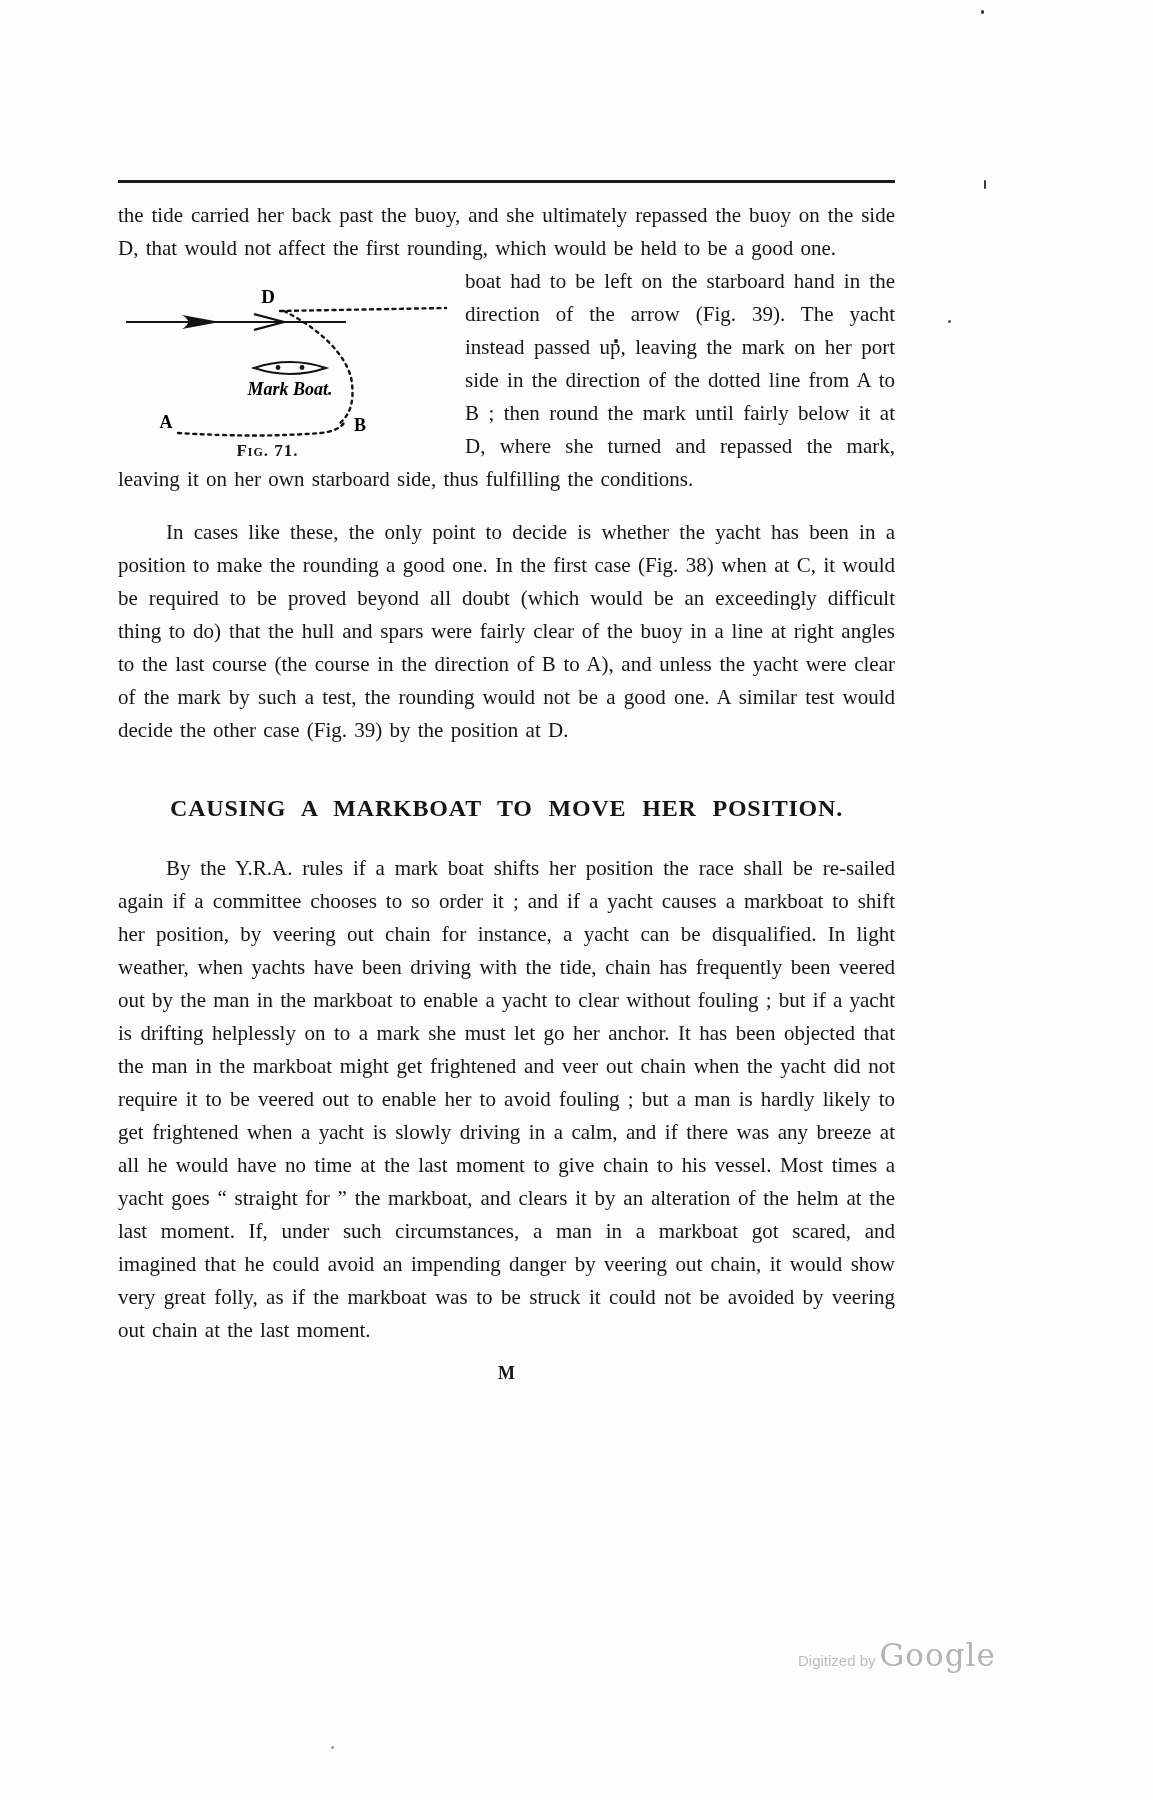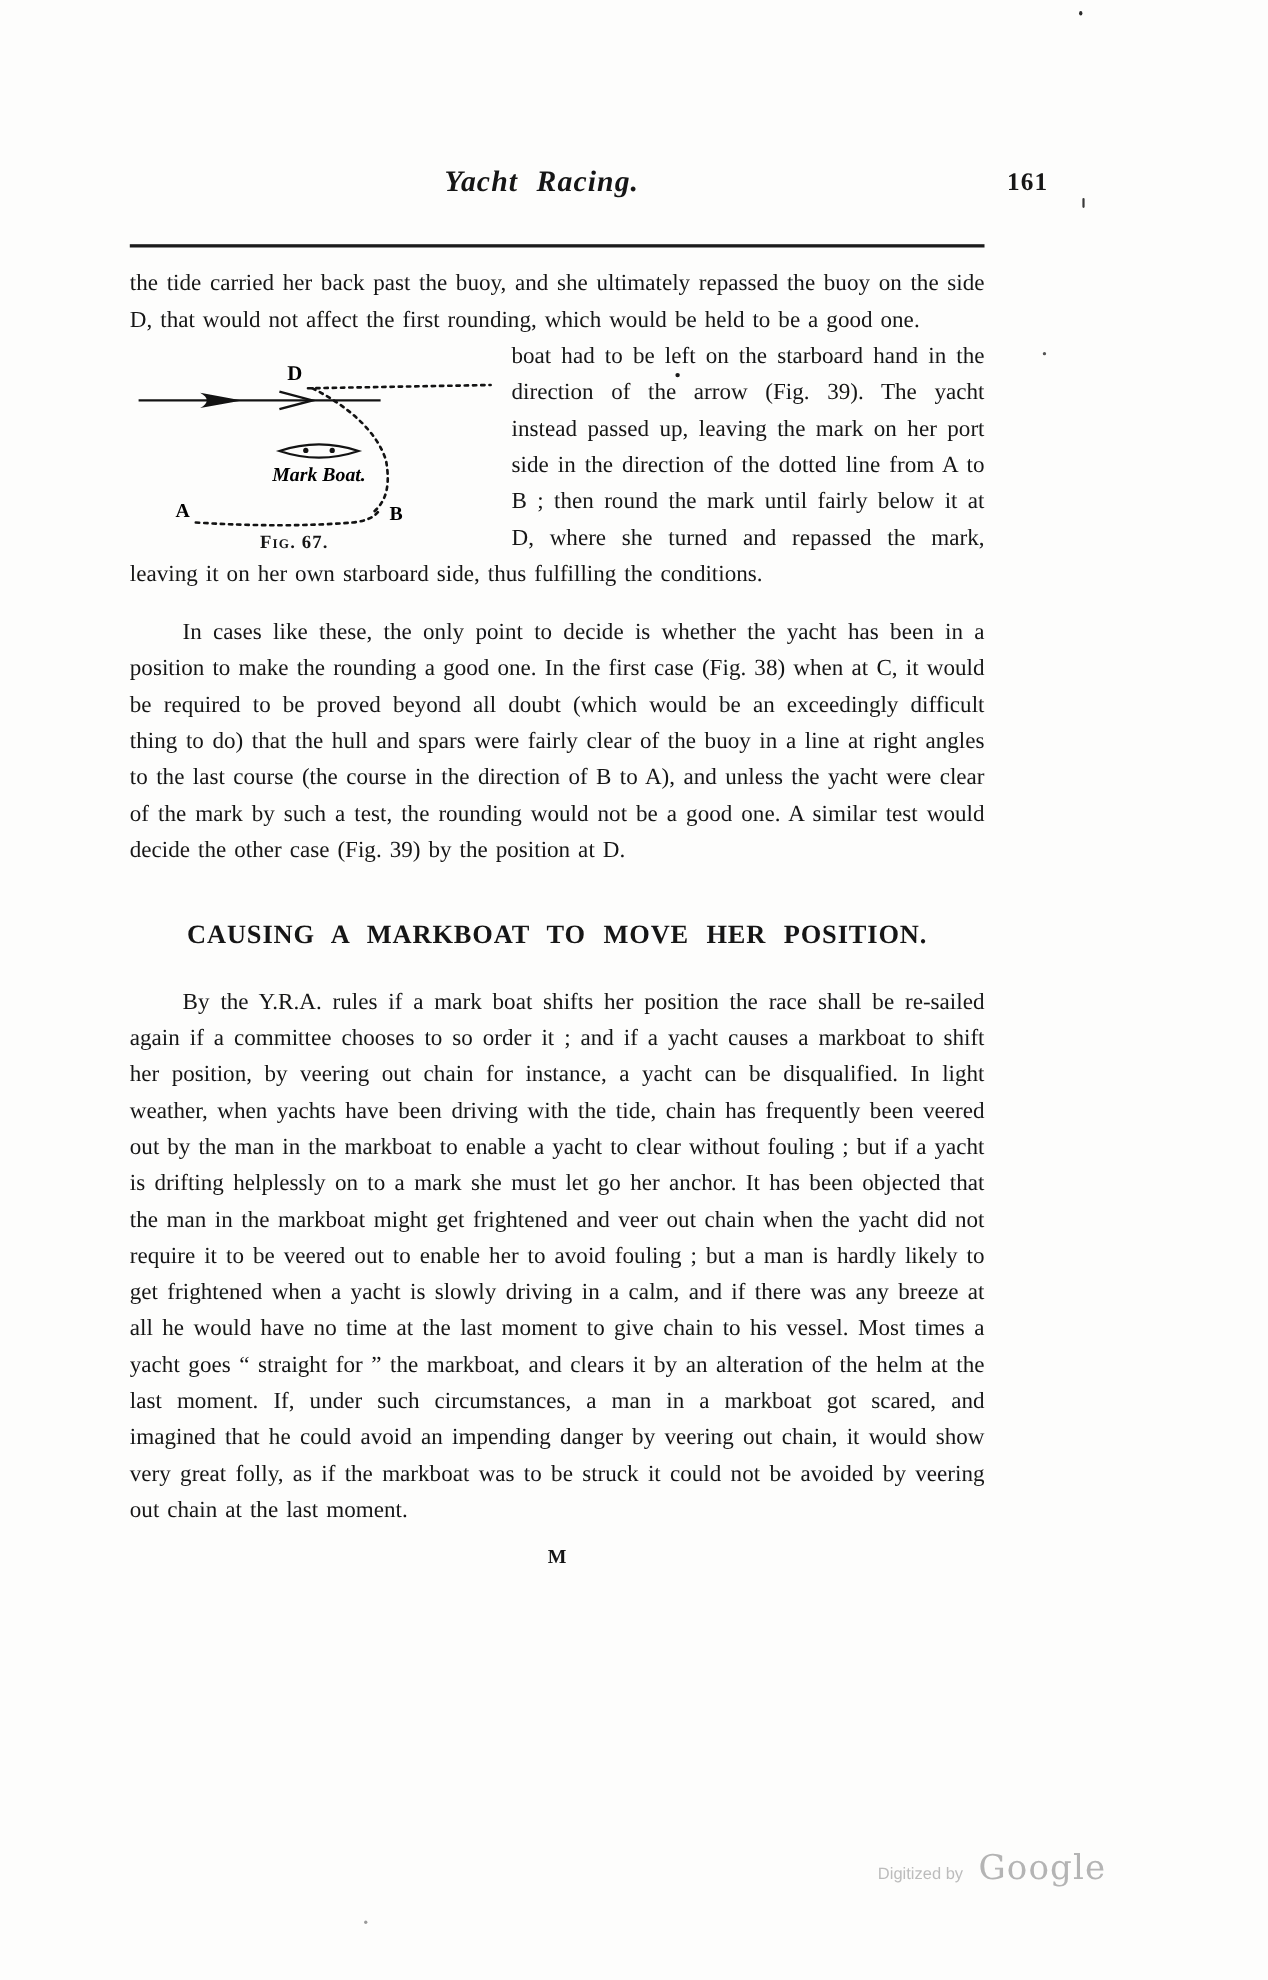--- a/index.html
+++ b/index.html
@@ -70,22 +70,22 @@
   }
   .para-4 { margin-top:30px; }
   
   .signature-mark {
     margin-top:16px;
     text-align:center;
     font-weight:bold; font-size:18px;
   }
   
   .watermark {
-    position:absolute; top:1680px; left:798px;
-    display:flex; align-items:baseline; gap:14px;
+    position:absolute; top:1637px; left:798px;
+    display:flex; align-items:baseline; gap:4px;
     user-select:none;
   }
   .wm-prefix {
     font-family:"Liberation Sans","DejaVu Sans",sans-serif;
     font-size:15px; color:#bcbcbc;
   }
   .wm-logo {
     font-family:"DejaVu Serif","Liberation Serif",serif;
     font-size:31px; color:#b4b4b4; letter-spacing:1px;text-align:center;
   }
@@ -97,24 +97,20 @@
   .speck-d { left:614px; top:339px; width:4px; height:4px; background:#1a1a1a; }
   .speck-e { left:331px; top:1746px; width:3px; height:3px; background:#9a9a9a; }
 </style>
 </head>
 <body>
 
 <div class="page">
 
   <div class="content">
 
-    <div class="page-header">
-      <span class="running-title">Yacht Racing.</span>
-      <span class="page-number">161</span>
-    </div>
 
     <hr class="header-rule">
 
     <p class="body-para first-para">the tide carried her back past the buoy, and she ultimately repassed the buoy on the side D, that would not affect the first rounding, which would be held to be a good one.</p>
 
 
     <div class="fig-wrap">
 
       <figure class="figure39" style="margin-left:0;">
         <svg width="335" height="166" viewBox="0 0 335 166">
@@ -132,21 +128,21 @@
           <path d="M136,95 Q172,83 208,95 Q172,107 136,95 Z" fill="none" stroke="#131313" stroke-width="2"></path>
           <circle cx="160" cy="94.5" r="2.4" fill="#131313"></circle>
           <circle cx="184" cy="94.5" r="2.4" fill="#131313"></circle>
           <text class="boat-name" x="172" y="122" font-size="18" text-anchor="middle">Mark Boat.</text>
 
           <text class="svg-label" x="48" y="155" font-size="18" text-anchor="middle">A</text>
           <text class="svg-label" x="242" y="158" font-size="18" text-anchor="middle">B</text>
 
           <path d="M60,160 Q140,165 203,160 Q220,158 226,150" fill="none" stroke="#131313" stroke-width="2.4" stroke-dasharray="3 4.5" stroke-linecap="round"></path>
         </svg>
-        <figcaption class="fig-caption">Fig. 67.</figcaption>
+        <figcaption class="fig-caption">Fig. 71.</figcaption>
       </figure>
 
       <p class="body-para">boat had to be left on the starboard hand in the direction of the arrow (Fig. 39). The yacht instead passed up, leaving the mark on her port side in the direction of the dotted line from A to B ; then round the mark until fairly below it at D, where she turned and repassed the mark, leaving it on her own starboard side, thus fulfilling the conditions.</p>
     </div>
 
     <p class="body-para indent para-3">In cases like these, the only point to decide is whether the yacht has been in a position to make the rounding a good one. In the first case (Fig. 38) when at C, it would be required to be proved beyond all doubt (which would be an exceedingly difficult thing to do) that the hull and spars were fairly clear of the buoy in a line at right angles to the last course (the course in the direction of B to A), and unless the yacht were clear of the mark by such a test, the rounding would not be a good one. A similar test would decide the other case (Fig. 39) by the position at D.</p>
 
     <h2 class="section-heading">CAUSING A MARKBOAT TO MOVE HER POSITION.</h2>
 
     <p class="body-para indent para-4">By the Y.R.A. rules if a mark boat shifts her position the race shall be re-sailed again if a committee chooses to so order it ; and if a yacht causes a markboat to shift her position, by veering out chain for instance, a yacht can be disqualified. In light weather, when yachts have been driving with the tide, chain has frequently been veered out by the man in the markboat to enable a yacht to clear without fouling ; but if a yacht is drifting helplessly on to a mark she must let go her anchor. It has been objected that the man in the markboat might get frightened and veer out chain when the yacht did not require it to be veered out to enable her to avoid fouling ; but a man is hardly likely to get frightened when a yacht is slowly driving in a calm, and if there was any breeze at all he would have no time at the last moment to give chain to his vessel. Most times a yacht goes “ straight for ” the markboat, and clears it by an alteration of the helm at the last moment. If, under such circumstances, a man in a markboat got scared, and imagined that he could avoid an impending danger by veering out chain, it would show very great folly, as if the markboat was to be struck it could not be avoided by veering out chain at the last moment.</p>

